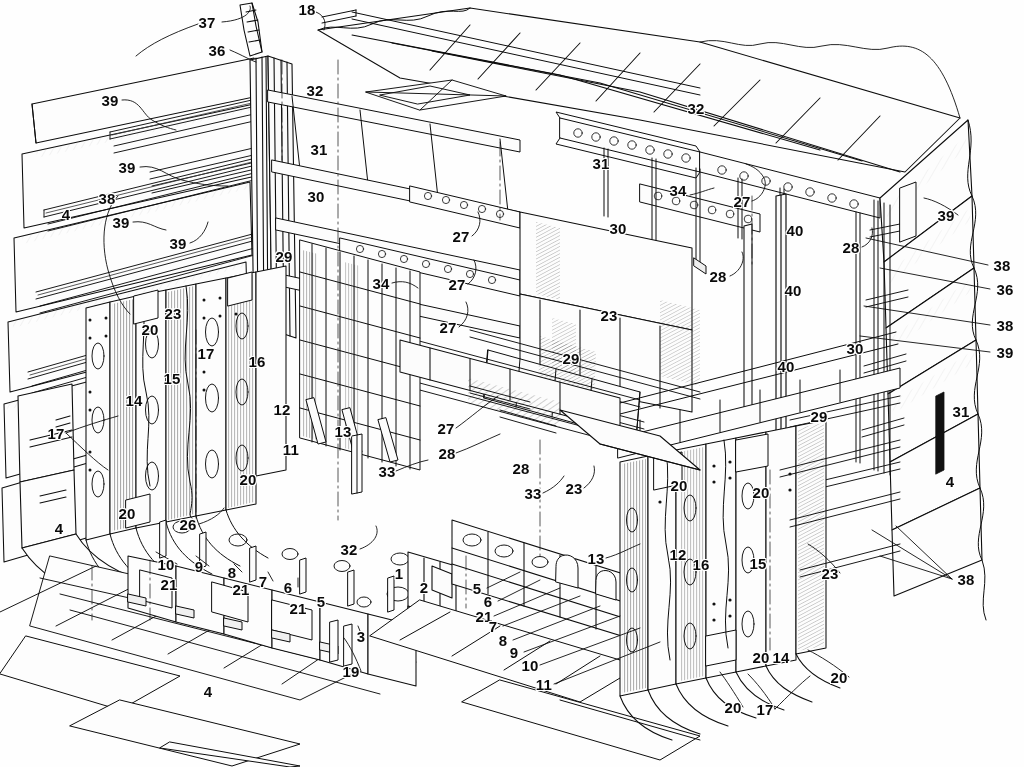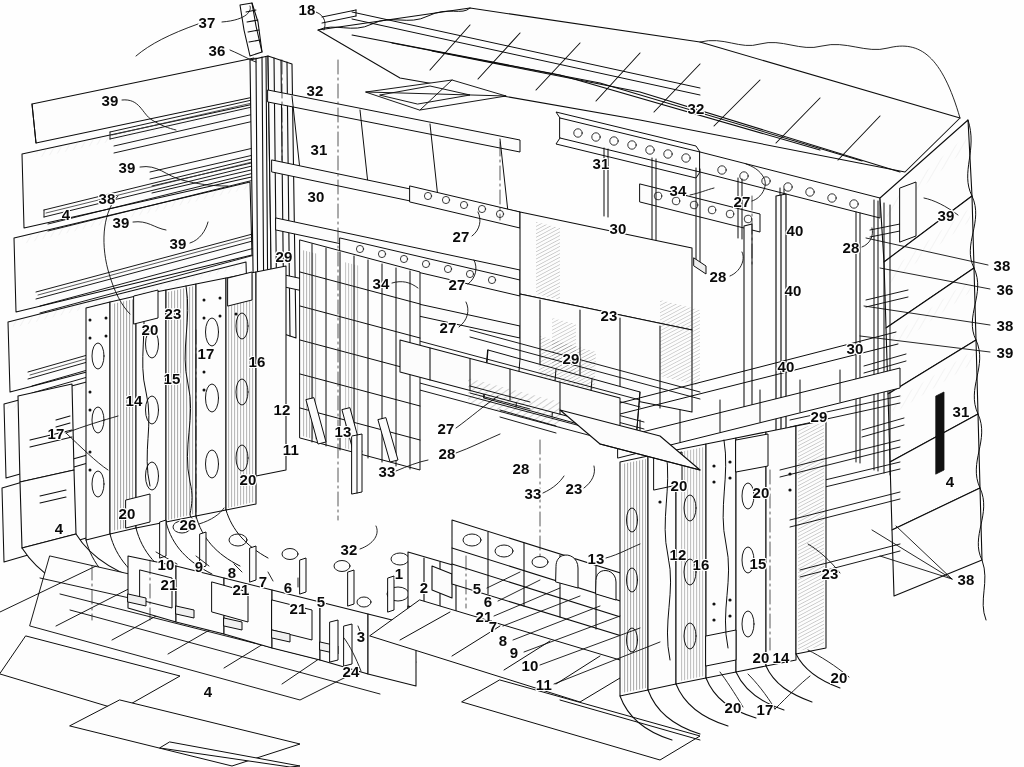--- a/index.html
+++ b/index.html
@@ -755,20 +755,20 @@
     <span class="callout" style="left:484px;top:616px">21</span>
     <span class="callout" style="left:493px;top:626px">7</span>
     <span class="callout" style="left:966px;top:579px">38</span>
     <span class="callout" style="left:361px;top:636px">3</span>
     <span class="callout" style="left:503px;top:640px">8</span>
     <span class="callout" style="left:514px;top:652px">9</span>
     <span class="callout" style="left:761px;top:657px">20</span>
     <span class="callout" style="left:781px;top:657px">14</span>
     <span class="callout" style="left:530px;top:665px">10</span>
     <span class="callout" style="left:839px;top:677px">20</span>
-    <span class="callout" style="left:351px;top:671px">24</span>
+    <span class="callout" style="left:351px;top:671px">19</span>
     <span class="callout" style="left:544px;top:684px">11</span>
     <span class="callout" style="left:208px;top:691px">4</span>
     <span class="callout" style="left:733px;top:707px">20</span>
     <span class="callout" style="left:765px;top:709px">17</span>
   </div>
 
 </div>
 
 </body></html>

